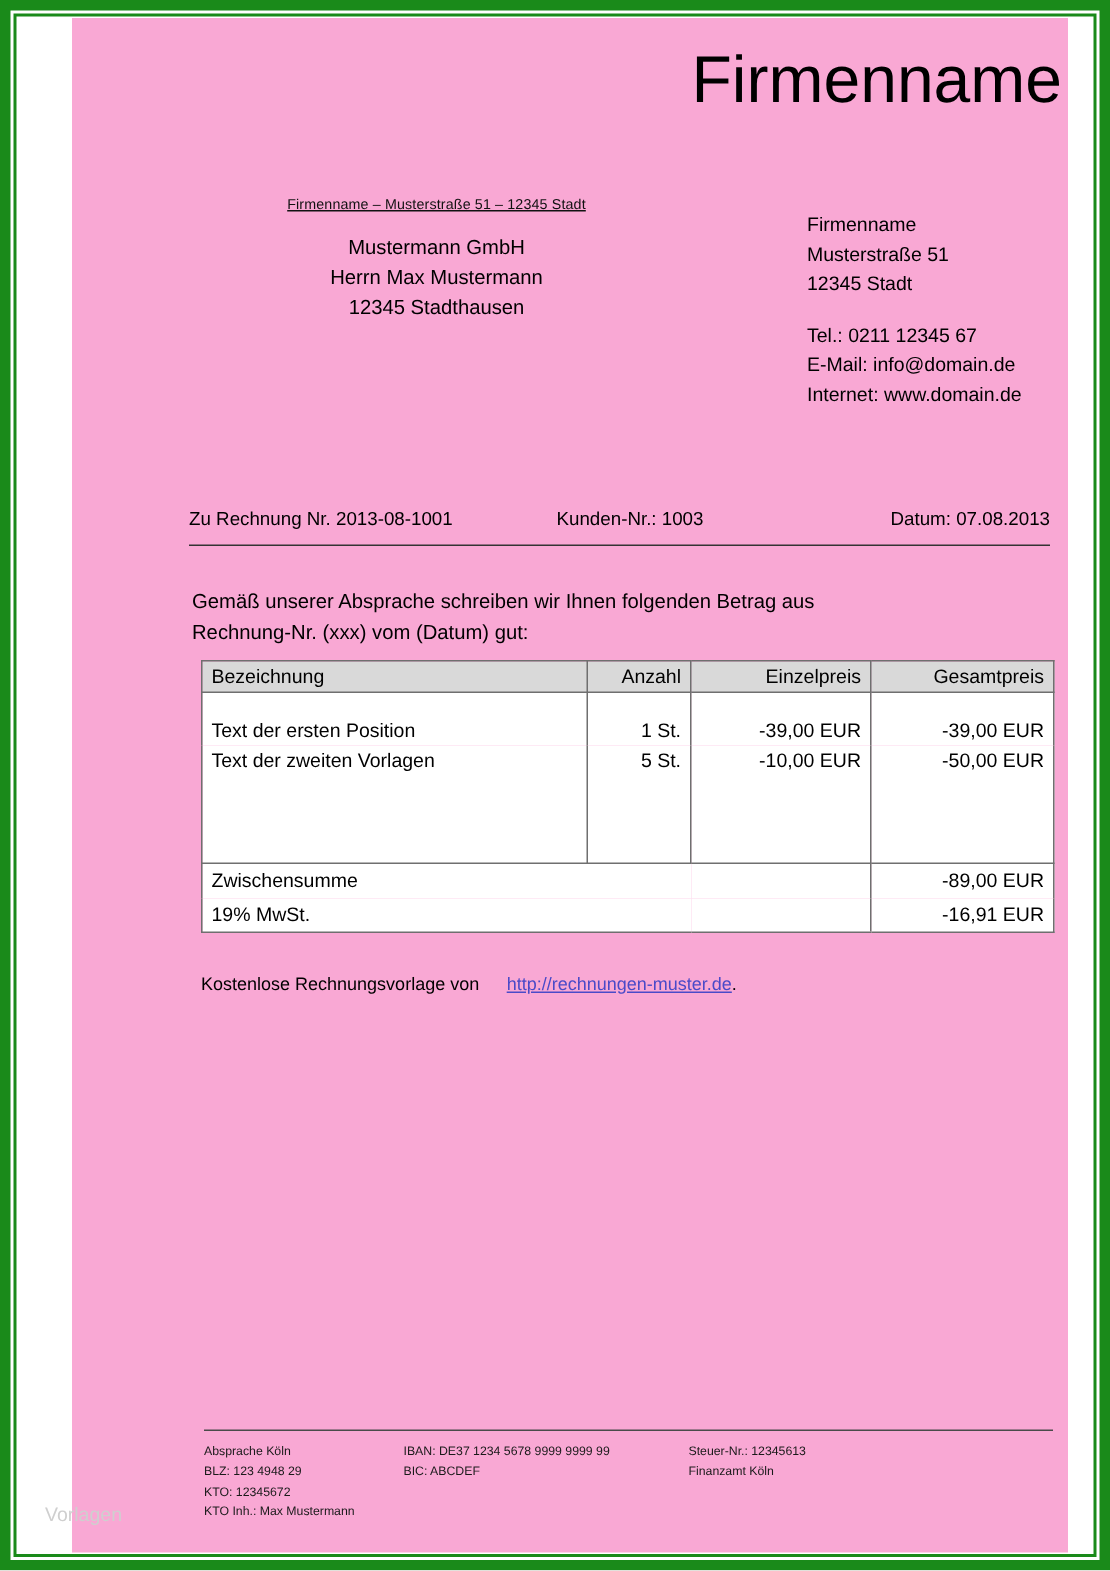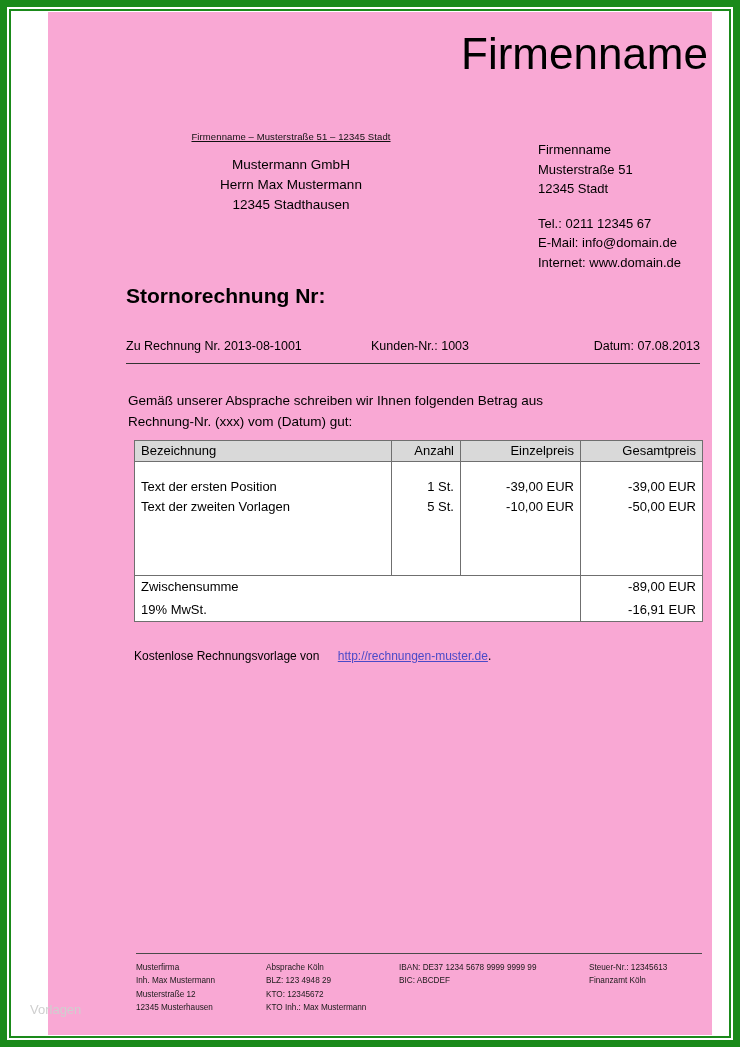--- a/index.html
+++ b/index.html
@@ -250,21 +250,20 @@
     <div class="contact-block">
       <div>Firmenname</div>
       <div>Musterstraße 51</div>
       <div>12345 Stadt</div>
       <div class="gap"></div>
       <div>Tel.: 0211 12345 67</div>
       <div>E-Mail: info@domain.de</div>
       <div>Internet: www.domain.de</div>
     </div>
 
-    <div class="doc-heading">Stornorechnung Nr:</div>
 
     <div class="meta-row">
       <div class="m1">Zu Rechnung Nr. 2013-08-1001</div>
       <div class="m2">Kunden-Nr.: 1003</div>
       <div class="m3">Datum: 07.08.2013</div>
     </div>
     <div class="meta-rule"></div>
 
     <div class="intro">
       <div>Gemäß unserer Absprache schreiben wir Ihnen folgenden Betrag aus</div>
@@ -318,26 +317,20 @@
           <td class="spacer"></td>
           <td class="amount">-16,91 EUR</td>
         </tr>
       </tbody>
     </table>
 
     <div class="credit"><span>Kostenlose Rechnungsvorlage von </span><a href="#">http://rechnungen-muster.de</a><span>.</span></div>
 
     <div class="footer-rule"></div>
     <div class="footer">
-      <div class="fcol f1">
-        <div>Musterfirma</div>
-        <div>Inh. Max Mustermann</div>
-        <div>Musterstraße 12</div>
-        <div>12345 Musterhausen</div>
-      </div>
       <div class="fcol f2">
         <div>Absprache Köln</div>
         <div>BLZ: 123 4948 29</div>
         <div>KTO: 12345672</div>
         <div>KTO Inh.: Max Mustermann</div>
       </div>
       <div class="fcol f3">
         <div>IBAN: DE37 1234  5678 9999 9999 99</div>
         <div>BIC: ABCDEF</div>
       </div>

